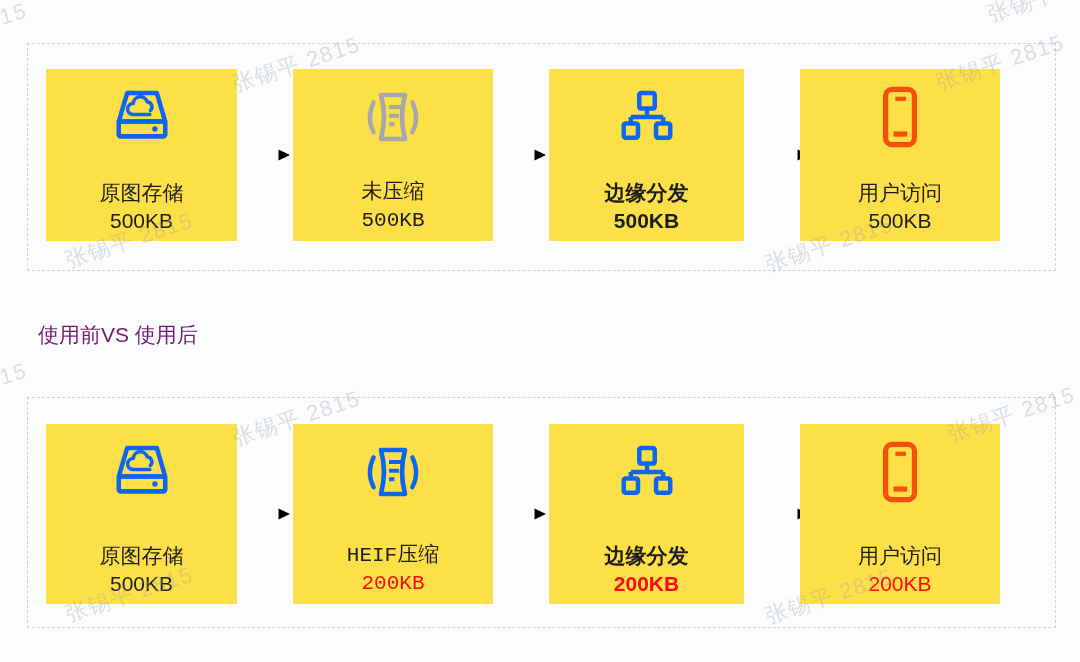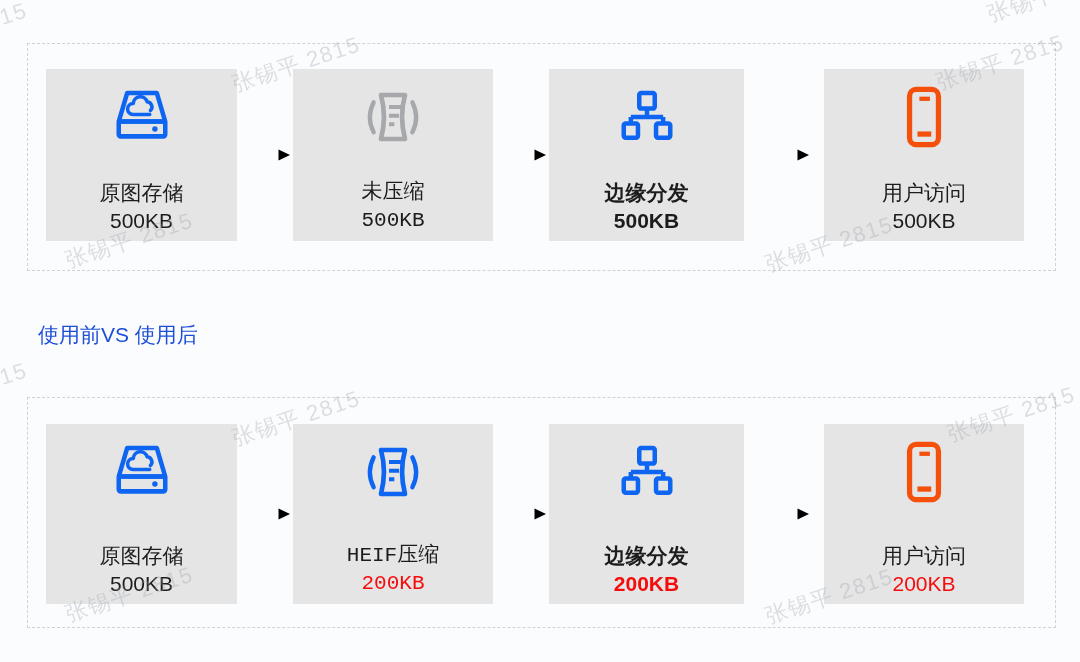--- a/index.html
+++ b/index.html
@@ -10,42 +10,42 @@
     color:#1c1c1c;
   }
   .panel{
     position:absolute;left:27px;width:1029px;
     border:1px dashed #cfd2d6;box-sizing:border-box;
   }
   #panel-before{top:43px;height:228px;}
   #panel-after{top:397px;height:231px;}
 
   .card{
-    position:absolute;background:#e5e5e5;
+    position:absolute;background:#fde047;
     display:flex;flex-direction:column;align-items:center;
     box-sizing:border-box;padding-bottom:6px;
   }
   #panel-before .card{top:25px;height:172px;}
   #panel-after  .card{top:26px;height:180px;}
   .c1{left:18px;width:191px;}
   .c2{left:265px;width:200px;font-family:Liberation Mono, monospace;}
   .c3{left:521px;width:195px;font-weight:bold;}
-  .c4{left:796px;width:200px;}
+  .c4{left:772px;width:200px;}
 
   .icon-wrap{margin-top:16px;height:64px;display:flex;align-items:center;justify-content:center;}
   .icon-wrap svg{display:block;}
   .card-label{margin-top:auto;font-size:21px;line-height:28px;text-align:center;color:#1c1c1c;}
   .card-size{font-size:21px;line-height:28px;text-align:right;}
 
   .arrow{position:absolute;}
   #panel-before .arrow{top:104px;}
   #panel-after  .arrow{top:109px;}
   .a1{left:209px;} .a2{left:465px;} .a3{left:728px;}
 
-  .heading{position:absolute;left:38px;top:322px;font-size:21px;line-height:26px;color:#1d4ed8;}
+  .heading{position:absolute;left:38px;top:322px;font-size:21px;line-height:26px;color:#701a75;}
 
   #watermark-layer{position:absolute;inset:0;pointer-events:none;z-index:5;}
   .wm{
     position:absolute;font-size:22px;letter-spacing:1.5px;white-space:nowrap;
     transform-origin:0 50%;font-weight:400;
   }
 </style>
 </head>
 <body>
 

